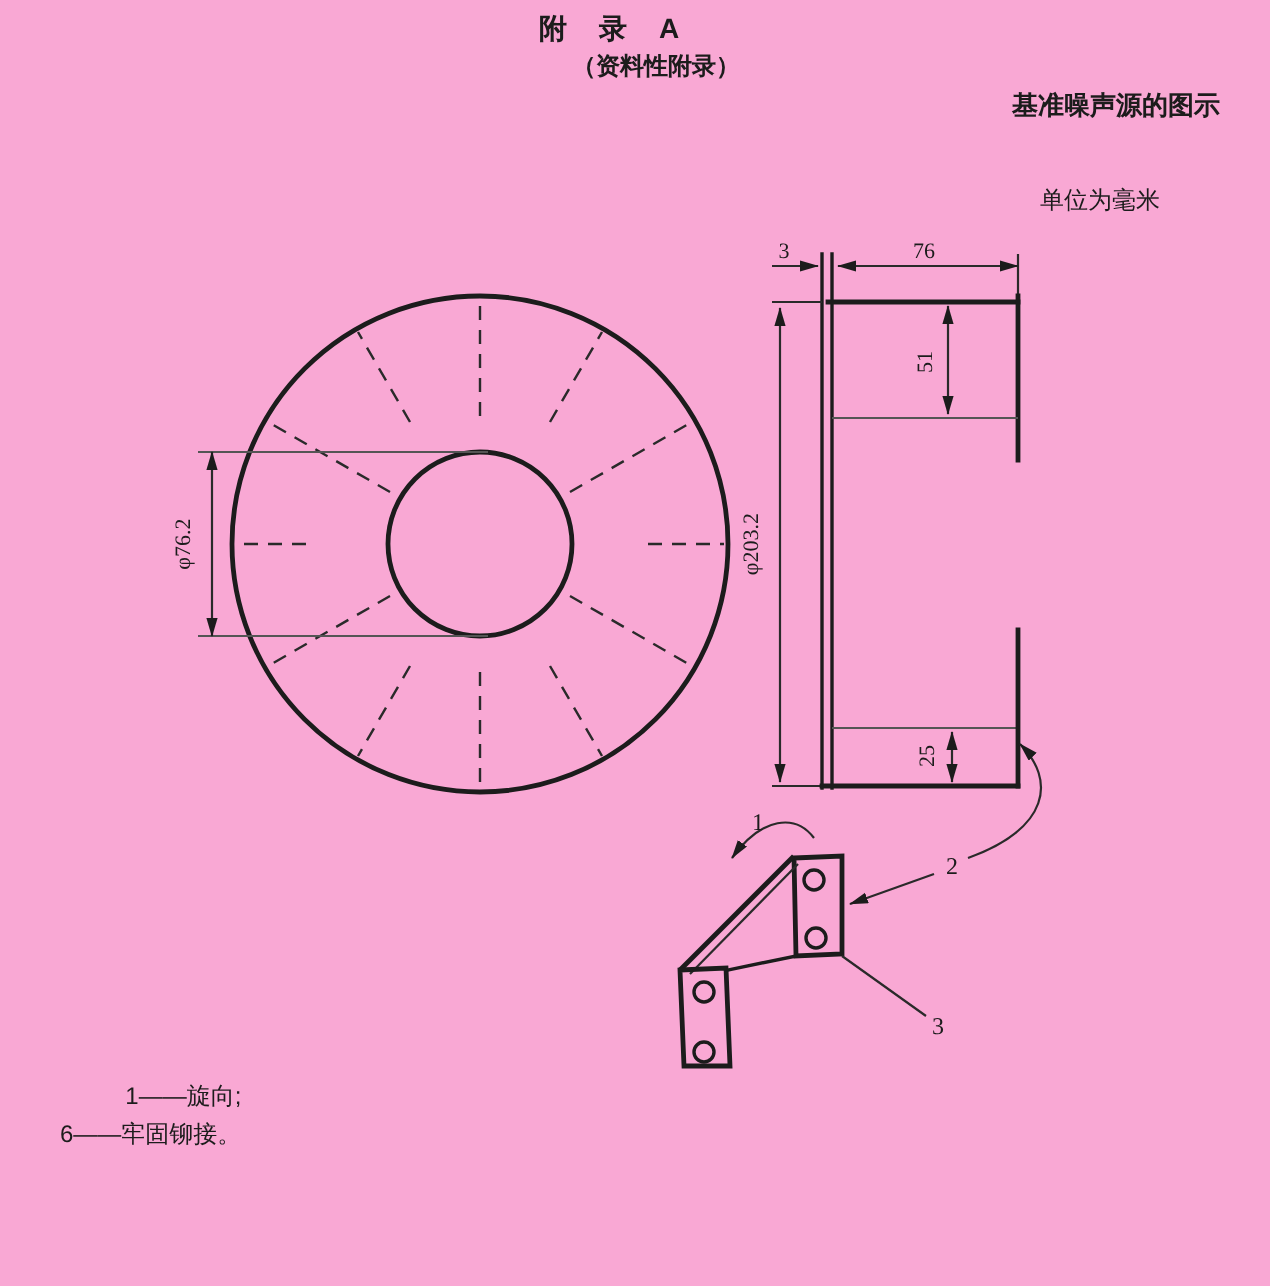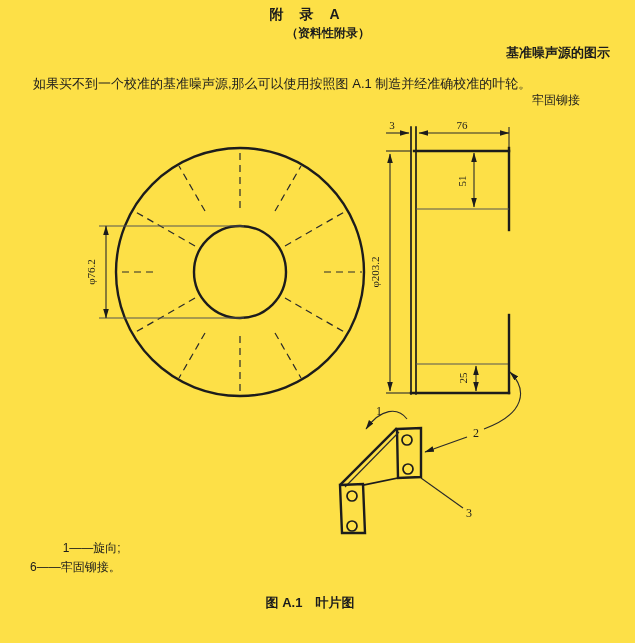--- a/index.html
+++ b/index.html
@@ -3,21 +3,21 @@
 <meta charset="utf-8">
 <style>
   html,body{margin:0;padding:0;}
   body{
     font-family:"Liberation Sans",sans-serif;
     background:#e8e8e6;
   }
   .page{
     position:relative;
     width:635px;height:643px;
-    background:#fde047;
+    background:#f9a8d4;
     overflow:hidden;
     color:#1c1c1c;
   }
   .doc-header{
     position:absolute;top:5px;left:0;width:610px;
     text-align:center;
   }
   .doc-header .h1{
     font-size:14px;font-weight:bold;line-height:19px;letter-spacing:1px;
   }
@@ -57,23 +57,22 @@
 <body>
 
 <div class="page">
 
   <div class="doc-header">
     <div class="h1">附　录　A</div>
     <div class="h2">（资料性附录）</div>
     <div class="h3">基准噪声源的图示</div>
   </div>
 
-  <div class="body-text">如果买不到一个校准的基准噪声源,那么可以使用按照图 A.1 制造并经准确校准的叶轮。</div>
 
-  <div class="units-note">牢固铆接</div>
+  <div class="units-note">单位为毫米</div>
 
   <svg class="drawing" width="635" height="643" viewBox="0 0 635 643">
     <defs>
       <marker id="ah" markerUnits="userSpaceOnUse" markerWidth="11" markerHeight="7" refX="9" refY="2.8" orient="auto-start-reverse">
         <path d="M0,0 L9.5,2.8 L0,5.6 Z" fill="#1c1c1c"></path>
       </marker>
     </defs>
 
     <g>
       <circle cx="240" cy="272" r="124" class="thick" stroke-width="2.3"></circle>
@@ -172,15 +171,14 @@
       <line class="thin" x1="421" y1="478" x2="463" y2="508"></line>
       <text class="callout" x="469" y="517" text-anchor="middle">3</text>
     </g>
   </svg>
 
   <div class="legend">
     <div>1——旋向;</div>
     <div>6——牢固铆接。</div>
   </div>
 
-  <div class="figure-caption">图 A.1　叶片图</div>
 
 </div>
 
 </body></html>

